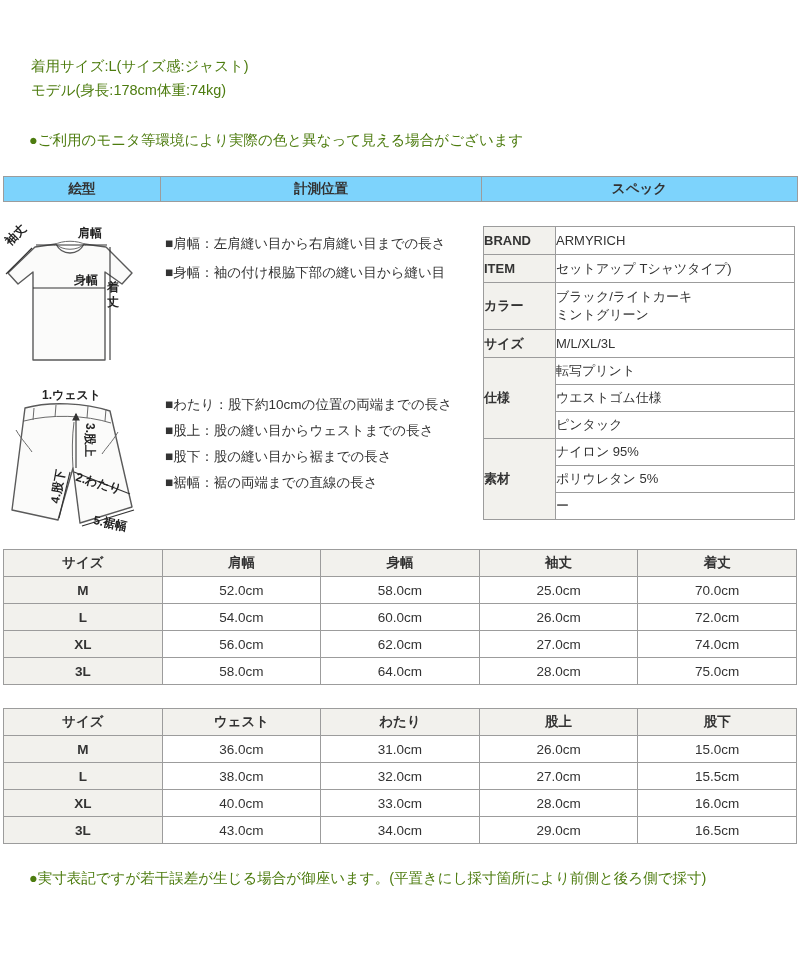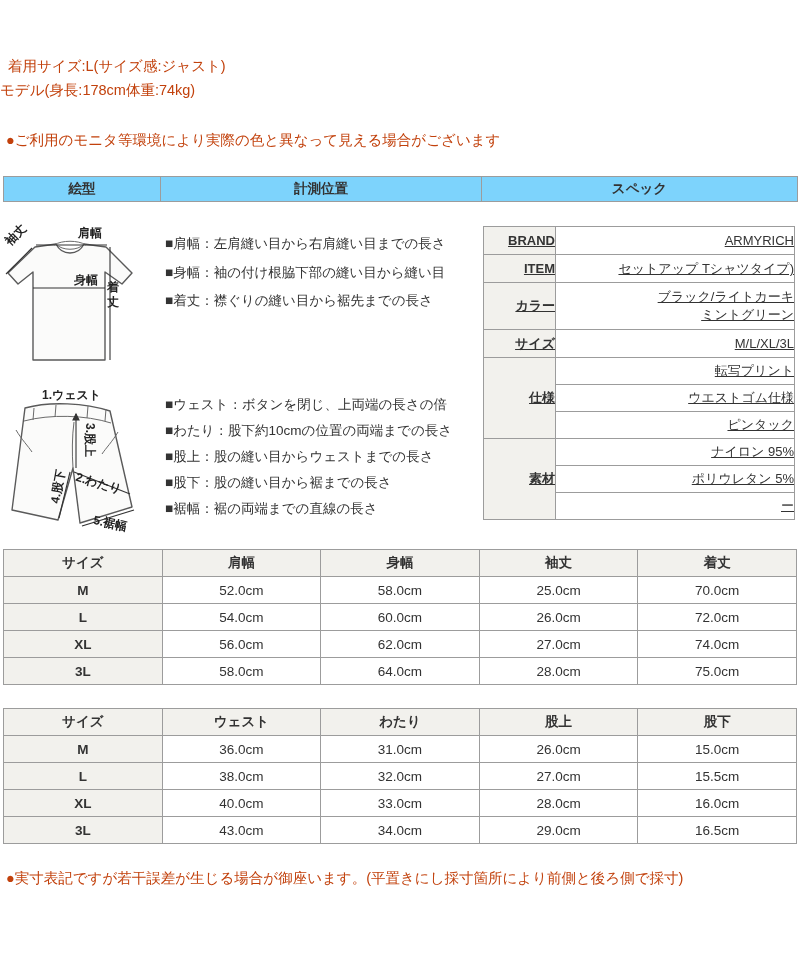--- a/index.html
+++ b/index.html
@@ -3,21 +3,21 @@
 <meta charset="utf-8">
 <style>
   * { margin:0; padding:0; box-sizing:border-box; }
   html,body { background:#fff; }
   body {
     width:800px; height:960px; position:relative;
     font-family:"Liberation Sans","DejaVu Sans",sans-serif;
     color:#333;
   }
   .abs { position:absolute; }
-  .red-note { color:#c2410c; font-size:14.5px; white-space:nowrap; }
+  .red-note { color:#4d7c0f; font-size:14.5px; white-space:nowrap;margin-left:23px; }
 
   
   .guide-header { left:3px; top:176px; width:794px; border-collapse:collapse; table-layout:fixed; }
   .guide-header th {
     border:1px solid #9c9c9c; background:#7dd3fc; height:25px;
     font-size:13.5px; font-weight:bold; color:#333; text-align:center;
   }
 
   
   .diagram { overflow:visible; }
@@ -26,21 +26,21 @@
   .dlabel.vert { width:15px; white-space:normal; word-break:break-all; line-height:15px; }
 
   
   .note-list { font-size:13.5px; color:#333; }
   .note-list .note-item { white-space:nowrap; }
   .tshirt-notes .note-item { line-height:28.5px; }
   .shorts-notes .note-item { line-height:26px; }
 
   
   .spec-table { left:483px; top:226px; width:312px; border-collapse:collapse; table-layout:fixed; }
-  .spec-table th, .spec-table td { border:1px solid #9c9c9c; font-size:13px; text-align:right; vertical-align:middle;text-decoration:underline; }
+  .spec-table th, .spec-table td { border:1px solid #9c9c9c; font-size:13px; text-align:left; vertical-align:middle; }
   .spec-table th { background:#f2f1ed; font-weight:bold; width:72px; }
   .spec-table td { background:#fff; font-weight:normal; }
   .row-h { height:28px; }
   .row-h2 { height:47px; }
   .row-s { height:27px; }
 
   
   .size-table { left:3px; width:794px; border-collapse:collapse; table-layout:fixed; }
   .size-table th, .size-table td {
     border:1px solid #9c9c9c; height:27px; font-size:13.5px; text-align:center; vertical-align:middle;
@@ -51,21 +51,21 @@
   .size-table.bottom { top:708px; }
 
   .outline { fill:#fbfbfa; stroke:#5a5a5a; stroke-width:1.4; stroke-linejoin:round; }
   .detail  { fill:none; stroke:#6a6a6a; stroke-width:1; }
   .mline   { stroke:#333; stroke-width:1.1; }
 </style>
 </head>
 <body>
 
 <div class="abs red-note" style="left:8px; top:57px;">着用サイズ:L(サイズ感:ジャスト)</div>
-<div class="abs red-note" style="left:0; top:81px;">モデル(身長:178cm体重:74kg)</div>
+<div class="abs red-note" style="left:8px; top:81px;">モデル(身長:178cm体重:74kg)</div>
 <div class="abs red-note" style="left:6px; top:131px;">●ご利用のモニタ等環境により実際の色と異なって見える場合がございます</div>
 
 <table class="abs guide-header">
   <colgroup>
       <col style="width:157px">
       <col style="width:321px">
       <col style="width:316px">
     </colgroup>
   <tbody>
       <tr>
@@ -88,21 +88,20 @@
   </svg>
   <div class="dlabel" style="left:78px; top:6px;">肩幅</div>
   <div class="dlabel" style="left:2px; top:18px; transform:rotate(-44deg); transform-origin:0 0;">袖丈</div>
   <div class="dlabel" style="left:74px; top:53px;">身幅</div>
   <div class="dlabel vert" style="left:107px; top:60px;">着丈</div>
 </div>
 
 <div class="abs note-list tshirt-notes" style="left:165px; top:230px;">
   <div class="note-item">■肩幅：左肩縫い目から右肩縫い目までの長さ</div>
   <div class="note-item">■身幅：袖の付け根脇下部の縫い目から縫い目</div>
-  <div class="note-item">■着丈：襟ぐりの縫い目から裾先までの長さ</div>
 </div>
 
 <div class="abs diagram" style="left:0; top:384px; width:165px; height:150px;padding-left:13px;">
   <svg width="165" height="150" viewBox="0 0 165 150">
     <path class="outline" d="M25,24 C50,17 85,19 110,27 L132,123 L80,139 L73,84 L58,136 L12,126 Z"></path>
     <path class="detail" d="M24,37 C50,30 86,31 111,39"></path>
     <line class="detail" x1="34" y1="24" x2="33" y2="36"></line>
     <line class="detail" x1="56" y1="21" x2="55" y2="33"></line>
     <line class="detail" x1="88" y1="22" x2="87" y2="34"></line>
     <line class="detail" x1="106" y1="25" x2="105" y2="37"></line>
@@ -116,21 +115,20 @@
     <line class="mline" x1="82" y1="142" x2="134" y2="126"></line>
   </svg>
   <div class="dlabel" style="left:42px; top:4px;">1.ウェスト</div>
   <div class="dlabel" style="left:97px; top:39px; transform:rotate(90deg); transform-origin:0 0;">3.股上</div>
   <div class="dlabel" style="left:48px; top:118px; transform:rotate(-80deg); transform-origin:0 0;">4.股下</div>
   <div class="dlabel" style="left:78px; top:86px; transform:rotate(16deg); transform-origin:0 0;">2.わたり</div>
   <div class="dlabel" style="left:95px; top:129px; transform:rotate(12deg); transform-origin:0 0;">5.裾幅</div>
 </div>
 
 <div class="abs note-list shorts-notes" style="left:165px; top:392px;">
-  <div class="note-item">■ウェスト：ボタンを閉じ、上両端の長さの倍</div>
   <div class="note-item">■わたり：股下約10cmの位置の両端までの長さ</div>
   <div class="note-item">■股上：股の縫い目からウェストまでの長さ</div>
   <div class="note-item">■股下：股の縫い目から裾までの長さ</div>
   <div class="note-item">■裾幅：裾の両端までの直線の長さ</div>
 </div>
 
 <table class="abs spec-table">
   <tbody>
       <tr class="row-h">
     <th>BRAND</th>

